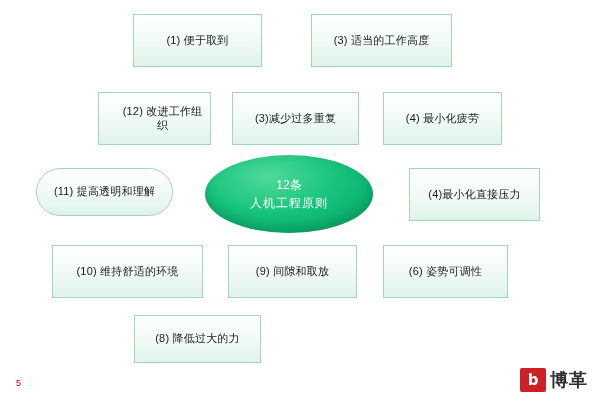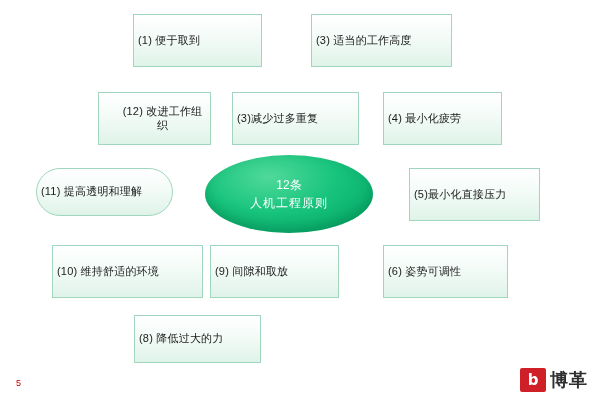--- a/index.html
+++ b/index.html
@@ -18,21 +18,21 @@
     width: 600px;
     height: 405px;
   }
   .node {
     position: absolute;
     box-sizing: border-box;
     border: 1px solid #9fd6bd;
     background: linear-gradient(to bottom, #ffffff 0%, #f3fbf7 45%, #dff3e9 100%);
     display: flex;
     align-items: center;
-    justify-content: flex-start;
+    justify-content: center;
     text-align: center;
     font-size: 11px;
     color: #1a1a1a;
     line-height: 1.25;
     letter-spacing: 0.2px;
   }
   .node-label {
     display: block;
     padding: 0 4px;
   }
@@ -116,28 +116,28 @@
 
   <div class="node" style="left:383px; top:92px; width:119px; height:53px;">
     <span class="node-label">(4) 最小化疲劳</span>
   </div>
 
   <div class="node" style="left:36px; top:168px; width:137px; height:48px;border-radius:24px;">
     <span class="node-label">(11) 提高透明和理解</span>
   </div>
 
   <div class="node" style="left:409px; top:168px; width:131px; height:53px;">
-    <span class="node-label">(5)最小化直接压力</span>
+    <span class="node-label">(4)最小化直接压力</span>
   </div>
 
   <div class="node" style="left:52px; top:245px; width:151px; height:53px;">
     <span class="node-label">(10) 维持舒适的环境</span>
   </div>
 
-  <div class="node" style="left:210px; top:245px; width:129px; height:53px;">
+  <div class="node" style="left:228px; top:245px; width:129px; height:53px;">
     <span class="node-label">(9) 间隙和取放</span>
   </div>
 
   <div class="node" style="left:383px; top:245px; width:125px; height:53px;">
     <span class="node-label">(6) 姿势可调性</span>
   </div>
 
   <div class="node" style="left:134px; top:315px; width:127px; height:48px;">
     <span class="node-label">(8) 降低过大的力</span>
   </div>

